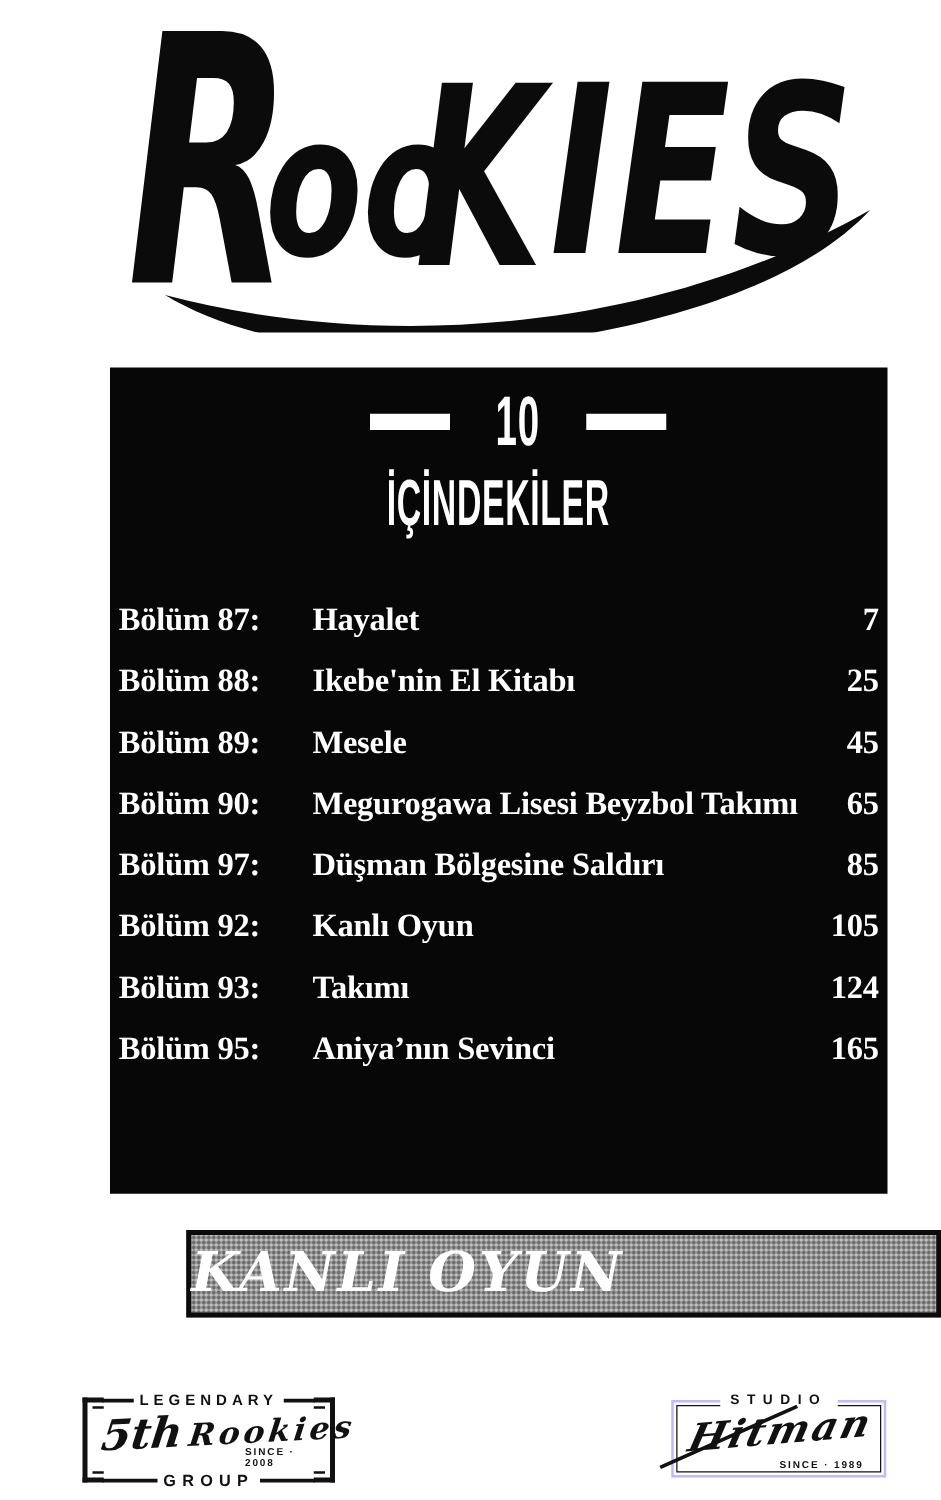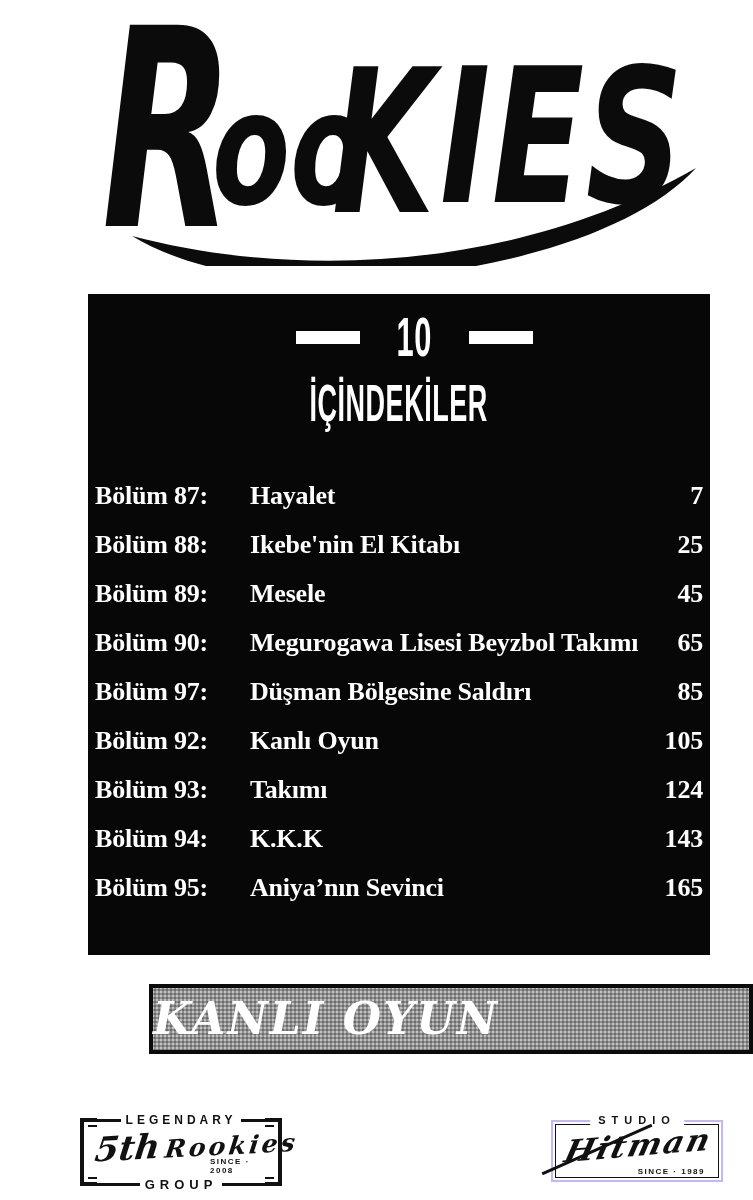--- a/index.html
+++ b/index.html
@@ -54,21 +54,21 @@
     background-size:4px 4px;background-position:0 0,2px 2px;
     display:flex;align-items:center;
   }
   .banner-title{
     font-family:"DejaVu Serif","Liberation Serif",serif;
     font-weight:bold;font-style:italic;font-size:44px;line-height:1;
     color:#ffffff;letter-spacing:2px;
   }
 
   
-  .footer{position:absolute;left:14px;top:1108px;width:716px;height:92px;}
+  .footer{position:absolute;left:0;top:1108px;width:716px;height:92px;}
 
   
   .lg{position:absolute;left:66px;top:4px;width:202px;height:80px;}
   .lg-bracket{position:absolute;top:6px;bottom:6px;width:13px;}
   .lg-bracket::after{content:"";position:absolute;}
   .lg-bl{left:0;border-top:4px solid #111;border-bottom:4px solid #111;border-left:4px solid #111;}
   .lg-bl::after{left:4px;top:3px;bottom:3px;right:0;border-top:2px solid #111;border-bottom:2px solid #111;}
   .lg-br{right:0;border-top:4px solid #111;border-bottom:4px solid #111;border-right:4px solid #111;}
   .lg-br::after{right:4px;top:3px;bottom:3px;left:0;border-top:2px solid #111;border-bottom:2px solid #111;}
   .lg-inner{position:absolute;left:16px;right:16px;top:0;bottom:0;}
@@ -159,25 +159,20 @@
       <span class="chapter-label">Bölüm 92:</span>
       <span class="chapter-title">Kanlı Oyun</span>
       <span class="chapter-page">105</span>
     </div>
     <div class="chapter-row">
       <span class="chapter-label">Bölüm 93:</span>
       <span class="chapter-title">Takımı</span>
       <span class="chapter-page">124</span>
     </div>
     <div class="chapter-row">
-      <span class="chapter-label">Bölüm 94:</span>
-      <span class="chapter-title">K.K.K</span>
-      <span class="chapter-page">143</span>
-    </div>
-    <div class="chapter-row">
       <span class="chapter-label">Bölüm 95:</span>
       <span class="chapter-title">Aniya’nın Sevinci</span>
       <span class="chapter-page">165</span>
     </div>
   </div>
 </div>
 
 <div class="banner">
   <span class="banner-title">KANLI OYUN</span>
 </div>

